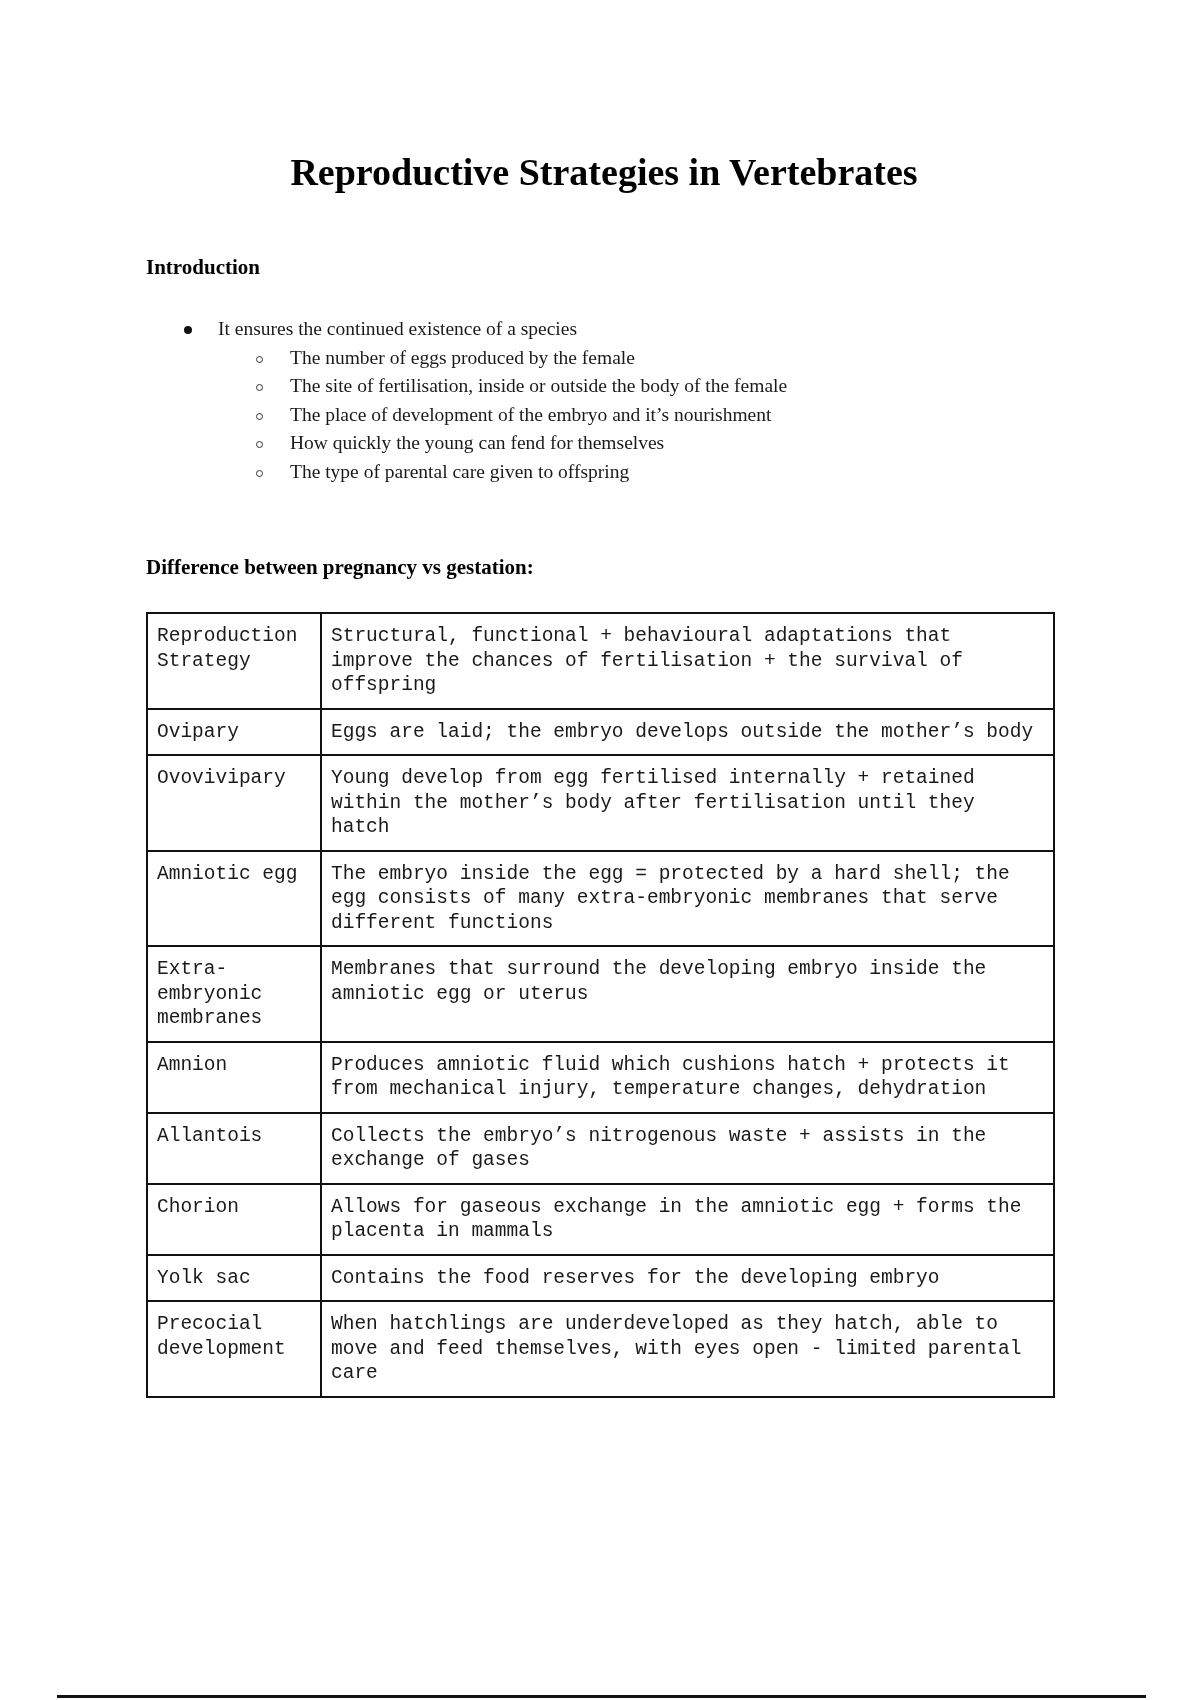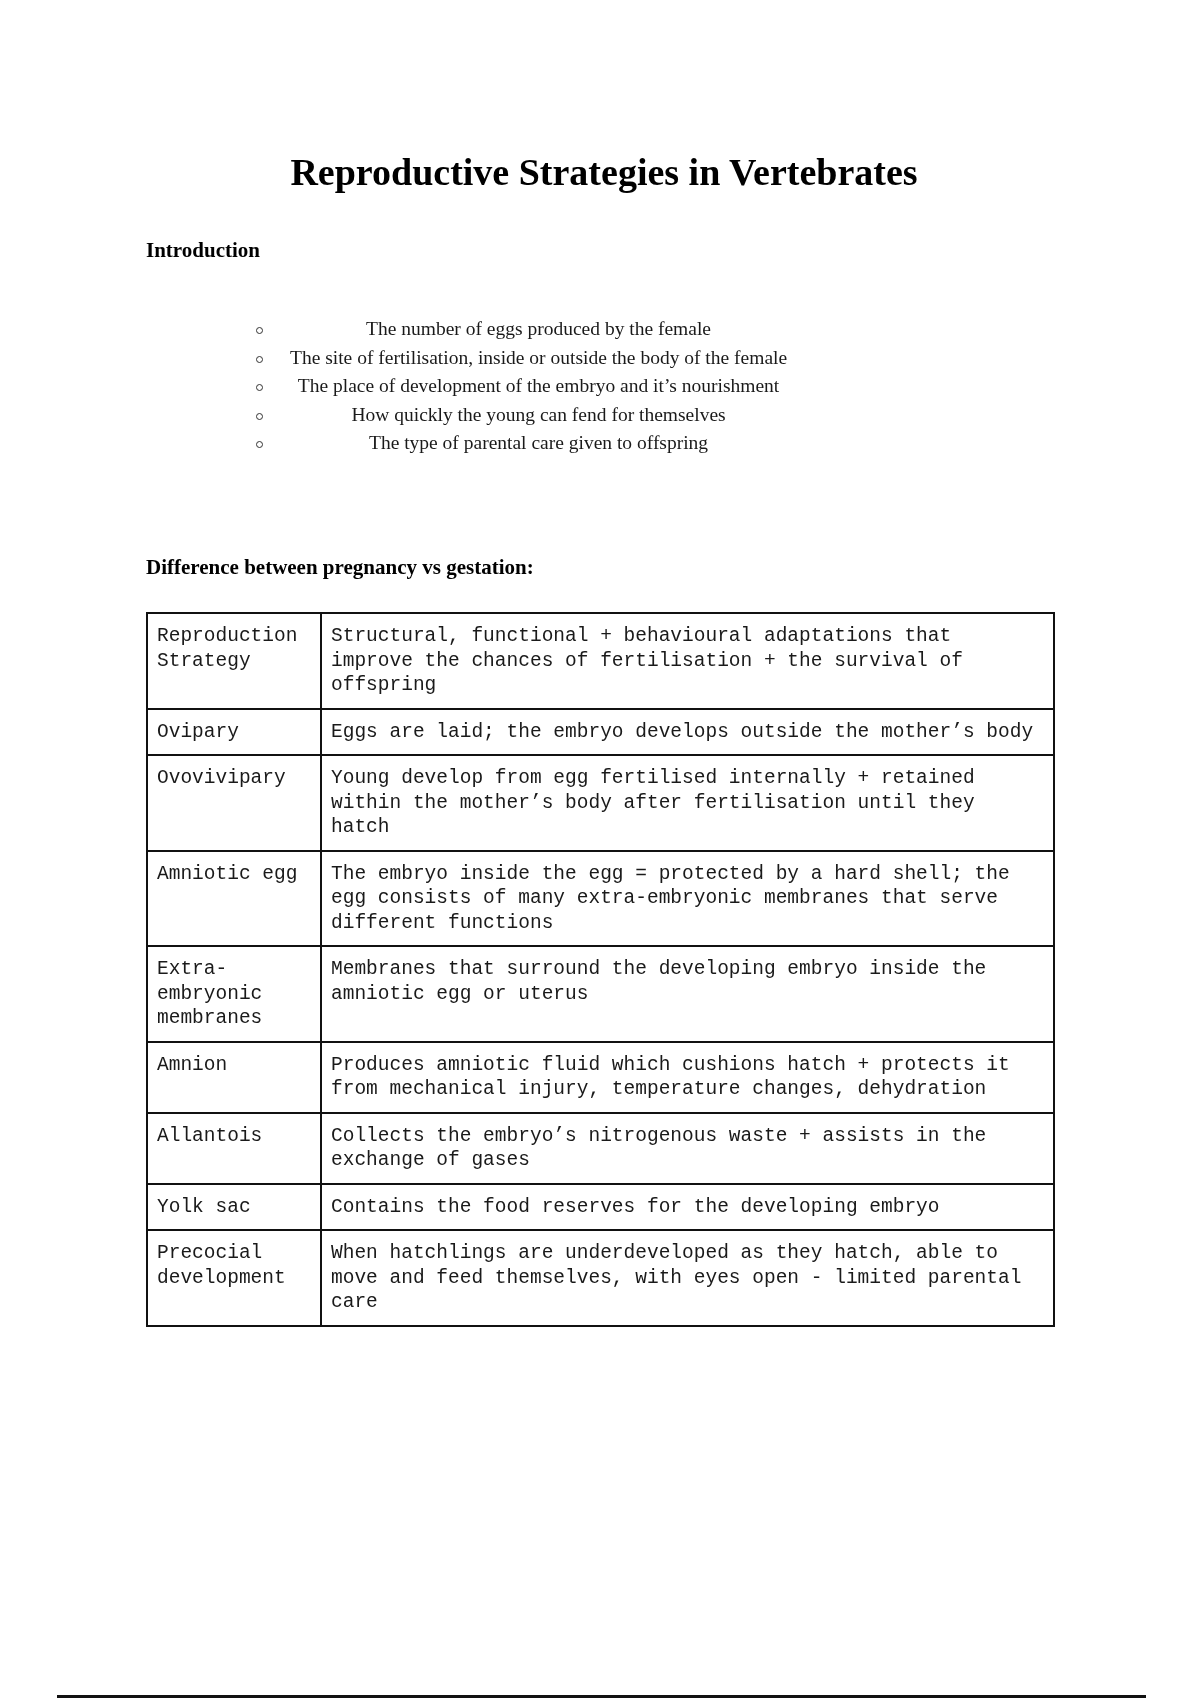--- a/index.html
+++ b/index.html
@@ -28,21 +28,21 @@
       color: #000;
     }
     .section-heading {
       position: absolute;
       left: 146px;
       font-size: 21px;
       font-weight: bold;
       margin: 0;
       color: #000;
     }
-    .intro-heading { top: 238px; }
+    .intro-heading { top: 255px; }
     .diff-heading { top: 555px; }
     .bullets {
       position: absolute;
       top: 315px;
       left: 146px;
       font-size: 19.5px;
       line-height: 28.5px;
       margin: 0;
       padding: 0;
       list-style: none;
@@ -55,21 +55,20 @@
       position: absolute;
       left: 38px;
       top: 11px;
       width: 8px;
       height: 8px;
       border-radius: 50%;
       background: #111;
     }
     .bullet-l2 {
       padding-left: 144px;
-      text-align: center;
     }
     .bullet-l2 .marker {
       position: absolute;
       left: 110px;
       top: 12px;
       width: 5px;
       height: 5px;
       border-radius: 50%;
       border: 1.3px solid #333;
       background: #fff;
@@ -103,20 +102,21 @@
     }
   </style>
 </head>
 <body>
 
 <h1 class="page-title">Reproductive Strategies in Vertebrates</h1>
 
 <h2 class="section-heading intro-heading">Introduction</h2>
 
 <ul class="bullets">
+  <li class="bullet-l1"><span class="marker"></span><span>It ensures the continued existence of a species</span></li>
   <li class="bullet-l2"><span class="marker"></span><span>The number of eggs produced by the female</span></li>
   <li class="bullet-l2"><span class="marker"></span><span>The site of fertilisation, inside or outside the body of the female</span></li>
   <li class="bullet-l2"><span class="marker"></span><span>The place of development of the embryo and it’s nourishment</span></li>
   <li class="bullet-l2"><span class="marker"></span><span>How quickly the young can fend for themselves</span></li>
   <li class="bullet-l2"><span class="marker"></span><span>The type of parental care given to offspring</span></li>
 </ul>
 
 <h2 class="section-heading diff-heading">Difference between pregnancy vs gestation:</h2>
 
 <table class="def-table">
@@ -142,20 +142,24 @@
       <td>Membranes that surround the developing embryo inside the amniotic egg or uterus</td>
     </tr>
     <tr class="r2">
       <td class="term">Amnion</td>
       <td>Produces amniotic fluid which cushions hatch + protects it from mechanical injury, temperature changes, dehydration</td>
     </tr>
     <tr class="r1">
       <td class="term">Allantois</td>
       <td>Collects the embryo’s nitrogenous waste + assists in the exchange of gases</td>
     </tr>
+    <tr class="r2">
+      <td class="term">Chorion</td>
+      <td>Allows for gaseous exchange in the amniotic egg + forms the placenta in mammals</td>
+    </tr>
     <tr class="r1">
       <td class="term">Yolk sac</td>
       <td>Contains the food reserves for the developing embryo</td>
     </tr>
     <tr class="r2">
       <td class="term">Precocial development</td>
       <td>When hatchlings are underdeveloped as they hatch, able to move and feed themselves, with eyes open - limited parental care</td>
     </tr>
   </tbody>
 </table>

